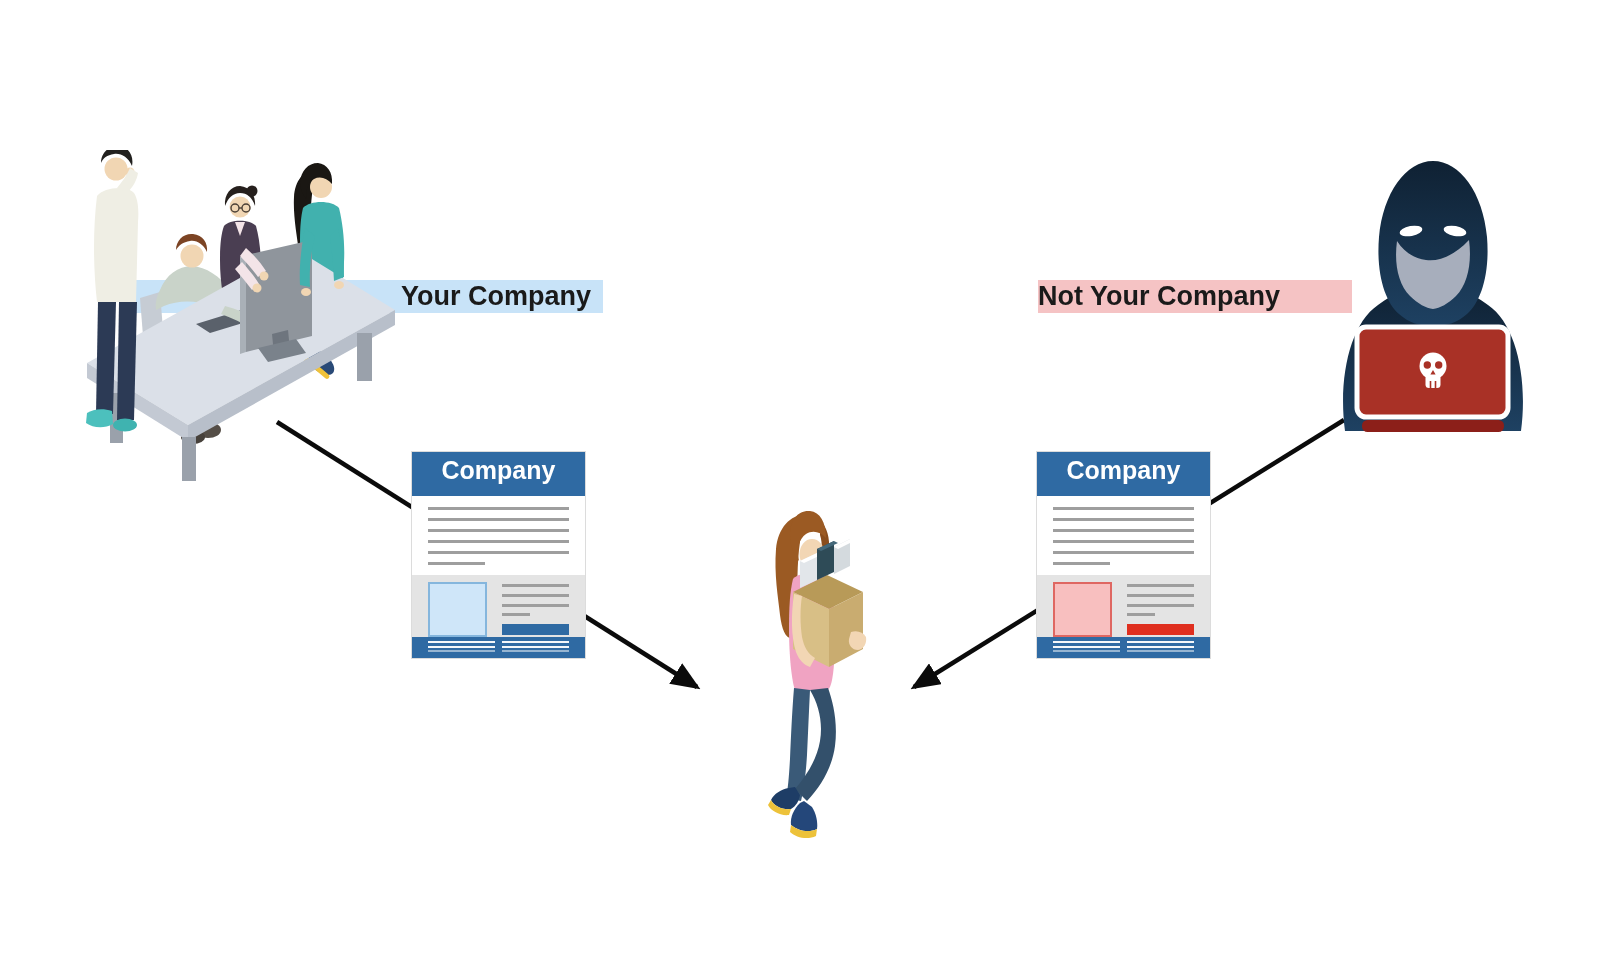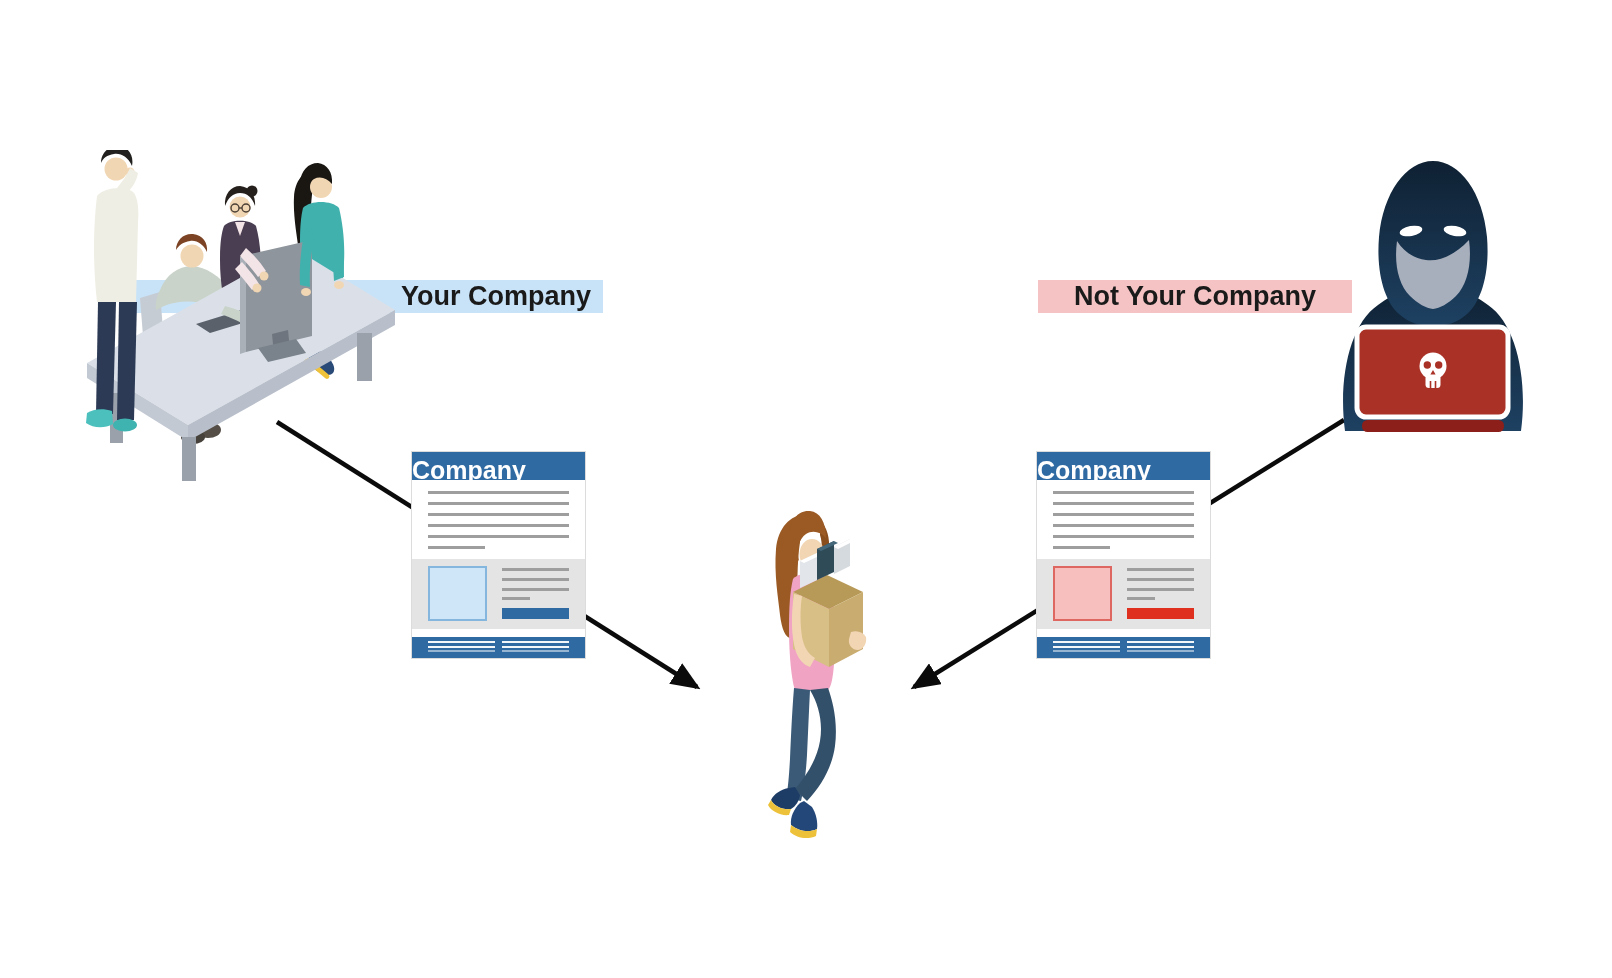--- a/index.html
+++ b/index.html
@@ -8,38 +8,38 @@
     font-family:"Liberation Sans",sans-serif;
   }
   svg{display:block;}
   
   .band{
     position:absolute;top:258px;height:33px;z-index:1;
     font-weight:bold;font-size:27px;line-height:33px;
     color:var(--label-text,#1a1a1a);box-sizing:border-box;white-space:nowrap;margin-top:22px;
   }
   .band.your{left:127px;width:476px;background:var(--band-blue,#c8e3f8);text-align:right;padding-right:12px;}
-  .band.notyour{left:1038px;width:314px;background:var(--band-pink,#f5c3c4);text-align:center;}
+  .band.notyour{left:1038px;width:314px;background:var(--band-pink,#f5c3c4);}
   
   .arrow-layer{position:absolute;left:0;top:0;z-index:2;pointer-events:none;}
   
   .illus{position:absolute;z-index:3;}
   .illus.team{left:80px;top:150px;}
   .illus.hacker{left:1330px;top:155px;}
   .illus.employee{left:765px;top:508px;z-index:4;}
   
   .doc{
     position:absolute;top:452px;width:173px;height:206px;background:#fff;
     outline:1px solid #dcdcdc;z-index:4;
   }
   .doc.left{left:412px;}
   .doc.right{left:1037px;}
   .doc-header{
-    height:28px;background:var(--doc-blue,#2f6aa3);color:#ffffff;
-    font-size:25px;font-weight:bold;line-height:36px;
+    height:44px;background:var(--doc-blue,#2f6aa3);color:#ffffff;
+    font-size:25px;font-weight:bold;text-align:center;line-height:36px;
   }
   .doc-body{position:relative;height:79px;background:#fff;}
   .bline{position:absolute;left:16px;right:16px;height:2.5px;background:var(--doc-line,#9e9e9e);}
   .bline.l1{top:11px}.bline.l2{top:22px}.bline.l3{top:33px}.bline.l4{top:44px}.bline.l5{top:55px}
   .bline.short{top:66px;right:auto;width:57px;}
   .doc-media{position:relative;height:70px;background:var(--doc-section,#e4e4e4);}
   .doc-img{position:absolute;left:16px;top:7px;width:59px;height:55px;box-sizing:border-box;}
   .doc.left  .doc-img{background:var(--doc-img-blue-fill,#cfe6f9);border:2px solid var(--doc-img-blue-border,#85b6dd);}
   .doc.right .doc-img{background:var(--doc-img-pink-fill,#f8bfbf);border:2px solid var(--doc-img-pink-border,#df6762);}
   .mline{position:absolute;left:90px;right:16px;height:2.5px;background:var(--doc-line,#9e9e9e);}

